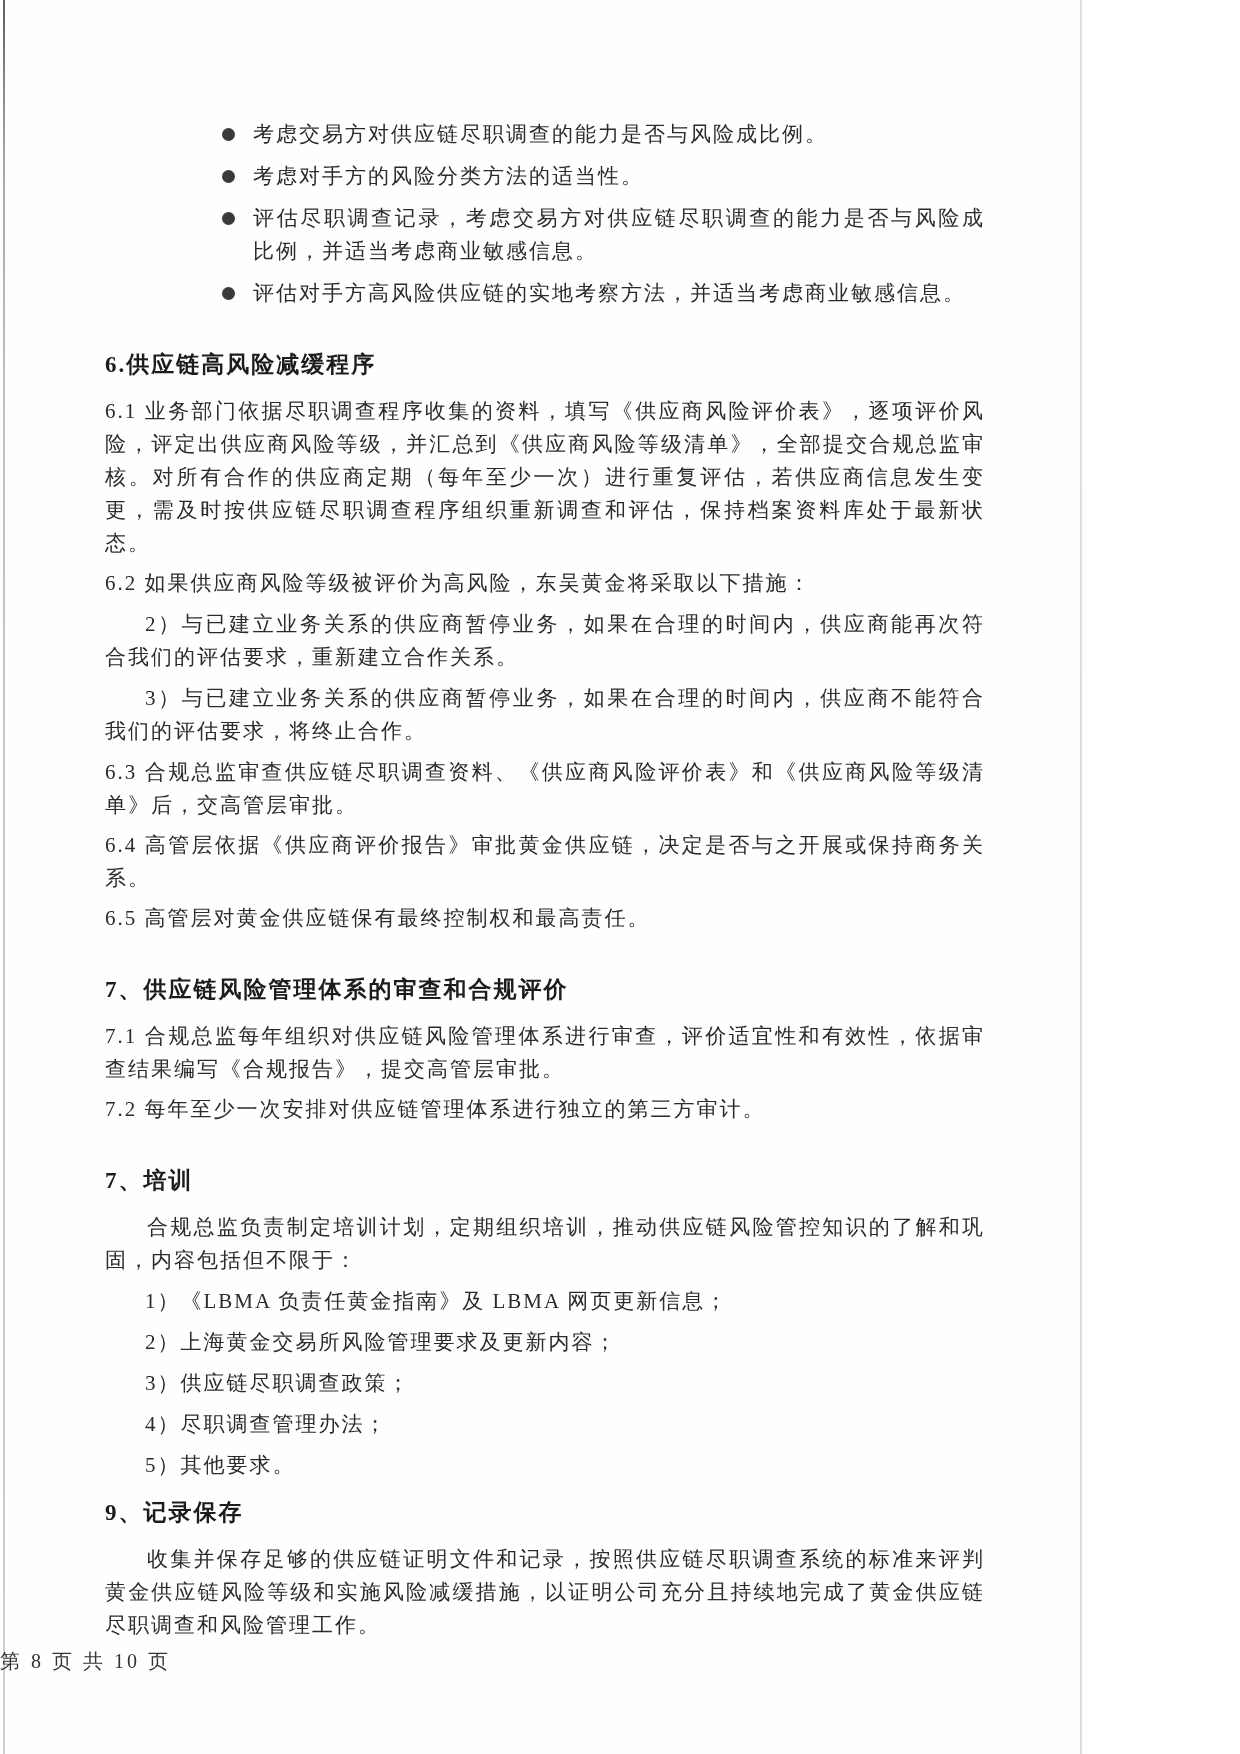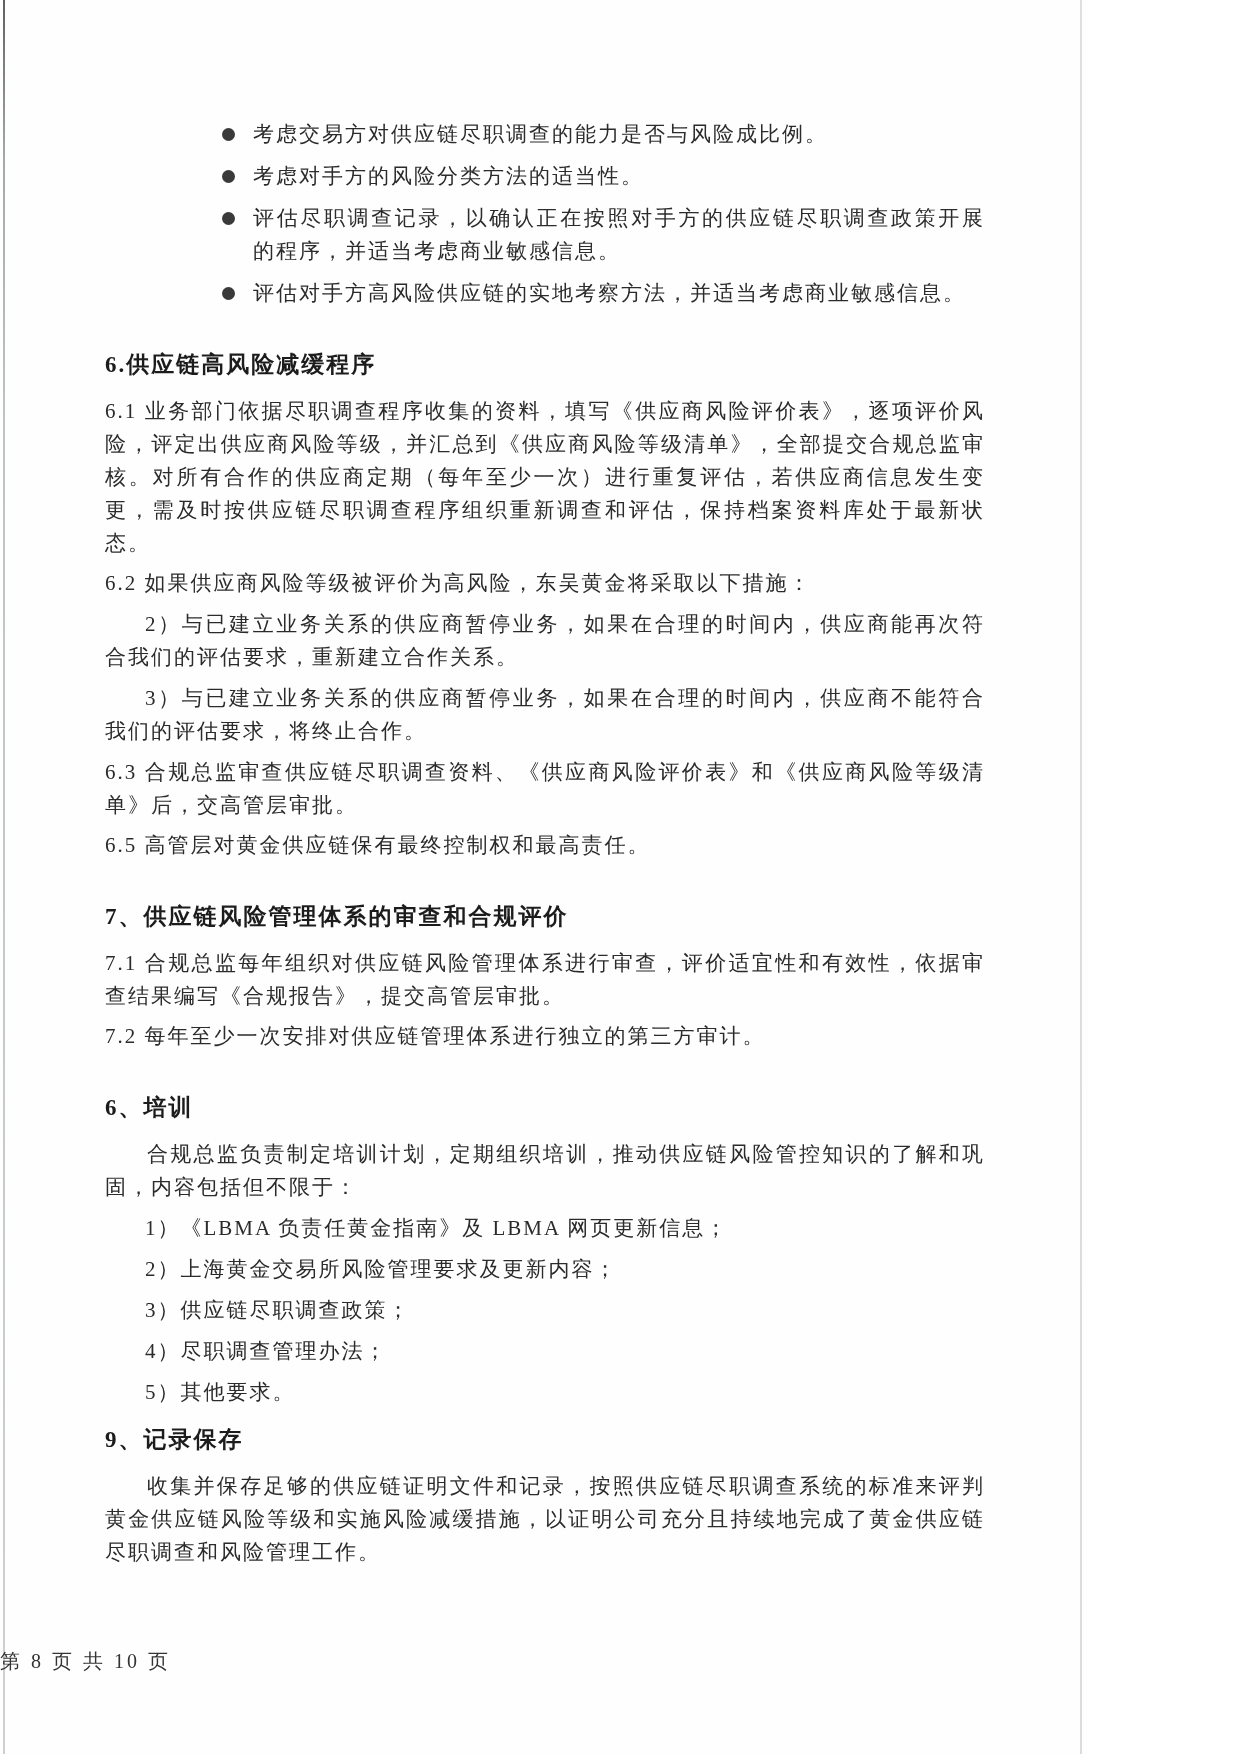--- a/index.html
+++ b/index.html
@@ -105,41 +105,42 @@
       <li>
         <span class="dot"></span>
         <span>考虑交易方对供应链尽职调查的能力是否与风险成比例。</span>
       </li>
       <li>
         <span class="dot"></span>
         <span>考虑对手方的风险分类方法的适当性。</span>
       </li>
       <li>
         <span class="dot"></span>
-        <span>评估尽职调查记录，以确认正在按照对手方的供应链尽职调查政策开展的程序，并适当考虑商业敏感信息。</span>
+        <span>评估尽职调查记录，考虑交易方对供应链尽职调查的能力是否与风险成比例，并适当考虑商业敏感信息。</span>
       </li>
       <li>
         <span class="dot"></span>
         <span>评估对手方高风险供应链的实地考察方法，并适当考虑商业敏感信息。</span>
       </li>
     </ul>
 
     <h2 class="sec">6.供应链高风险减缓程序</h2>
     <p class="body">6.1 业务部门依据尽职调查程序收集的资料，填写《供应商风险评价表》，逐项评价风险，评定出供应商风险等级，并汇总到《供应商风险等级清单》，全部提交合规总监审核。对所有合作的供应商定期（每年至少一次）进行重复评估，若供应商信息发生变更，需及时按供应链尽职调查程序组织重新调查和评估，保持档案资料库处于最新状态。</p>
     <p class="body">6.2 如果供应商风险等级被评价为高风险，东吴黄金将采取以下措施：</p>
     <p class="body indent1 numitem">2）与已建立业务关系的供应商暂停业务，如果在合理的时间内，供应商能再次符合我们的评估要求，重新建立合作关系。</p>
     <p class="body indent1 numitem">3）与已建立业务关系的供应商暂停业务，如果在合理的时间内，供应商不能符合我们的评估要求，将终止合作。</p>
     <p class="body">6.3 合规总监审查供应链尽职调查资料、《供应商风险评价表》和《供应商风险等级清单》后，交高管层审批。</p>
+    <p class="body">6.4 高管层依据《供应商评价报告》审批黄金供应链，决定是否与之开展或保持商务关系。</p>
     <p class="body">6.5 高管层对黄金供应链保有最终控制权和最高责任。</p>
 
     <h2 class="sec">7、供应链风险管理体系的审查和合规评价</h2>
     <p class="body">7.1 合规总监每年组织对供应链风险管理体系进行审查，评价适宜性和有效性，依据审查结果编写《合规报告》，提交高管层审批。</p>
     <p class="body">7.2 每年至少一次安排对供应链管理体系进行独立的第三方审计。</p>
 
-    <h2 class="sec">6、培训</h2>
+    <h2 class="sec">7、培训</h2>
     <p class="body indent2">合规总监负责制定培训计划，定期组织培训，推动供应链风险管控知识的了解和巩固，内容包括但不限于：</p>
     <p class="body indent1 numitem">1）《LBMA 负责任黄金指南》及 LBMA 网页更新信息；</p>
     <p class="body indent1 numitem">2）上海黄金交易所风险管理要求及更新内容；</p>
     <p class="body indent1 numitem">3）供应链尽职调查政策；</p>
     <p class="body indent1 numitem">4）尽职调查管理办法；</p>
     <p class="body indent1 numitem">5）其他要求。</p>
 
     <h2 class="sec tight-top">9、记录保存</h2>
     <p class="body indent2">收集并保存足够的供应链证明文件和记录，按照供应链尽职调查系统的标准来评判黄金供应链风险等级和实施风险减缓措施，以证明公司充分且持续地完成了黄金供应链尽职调查和风险管理工作。</p>
 

